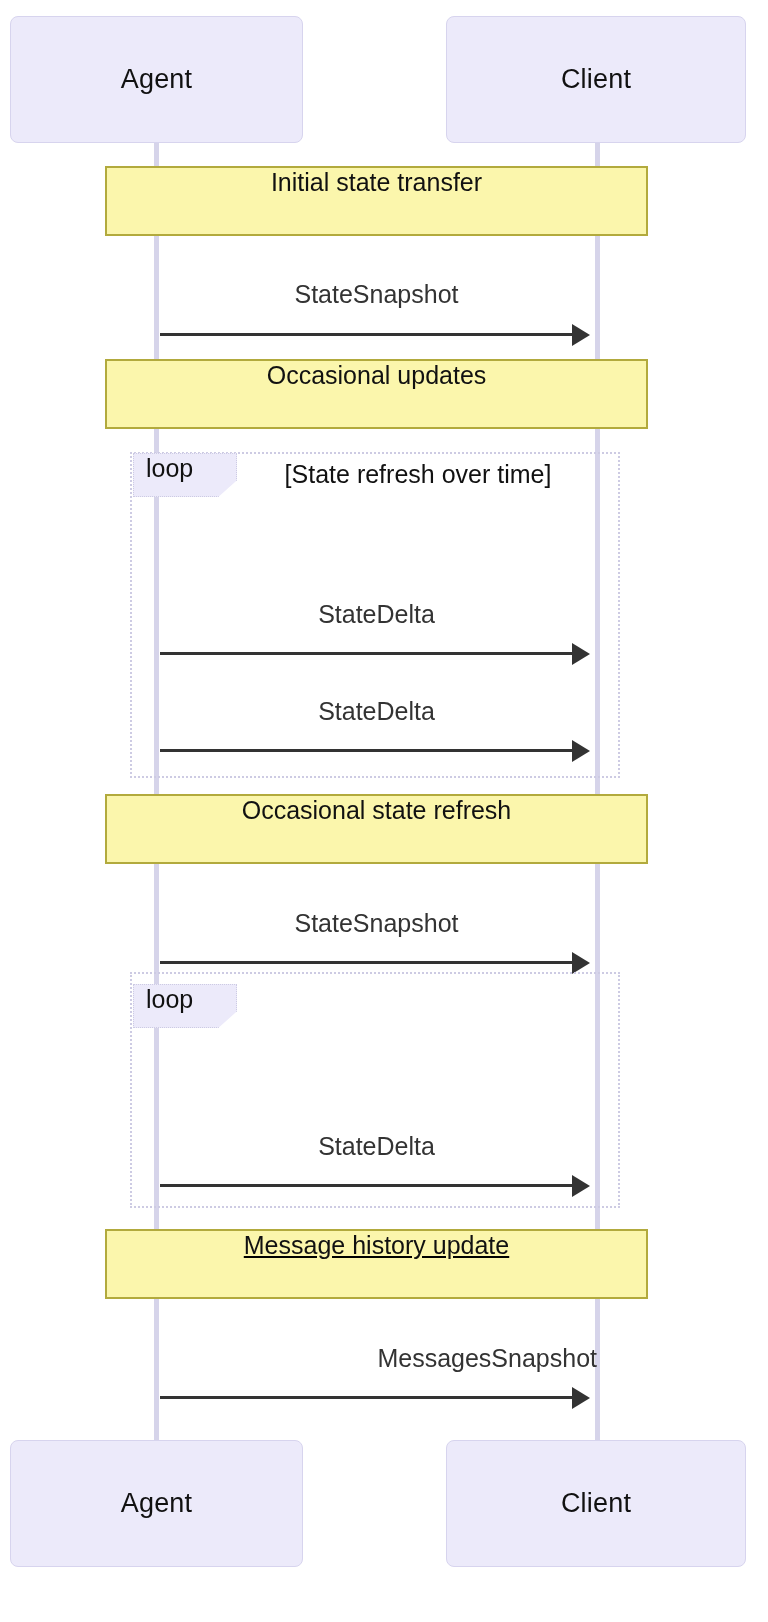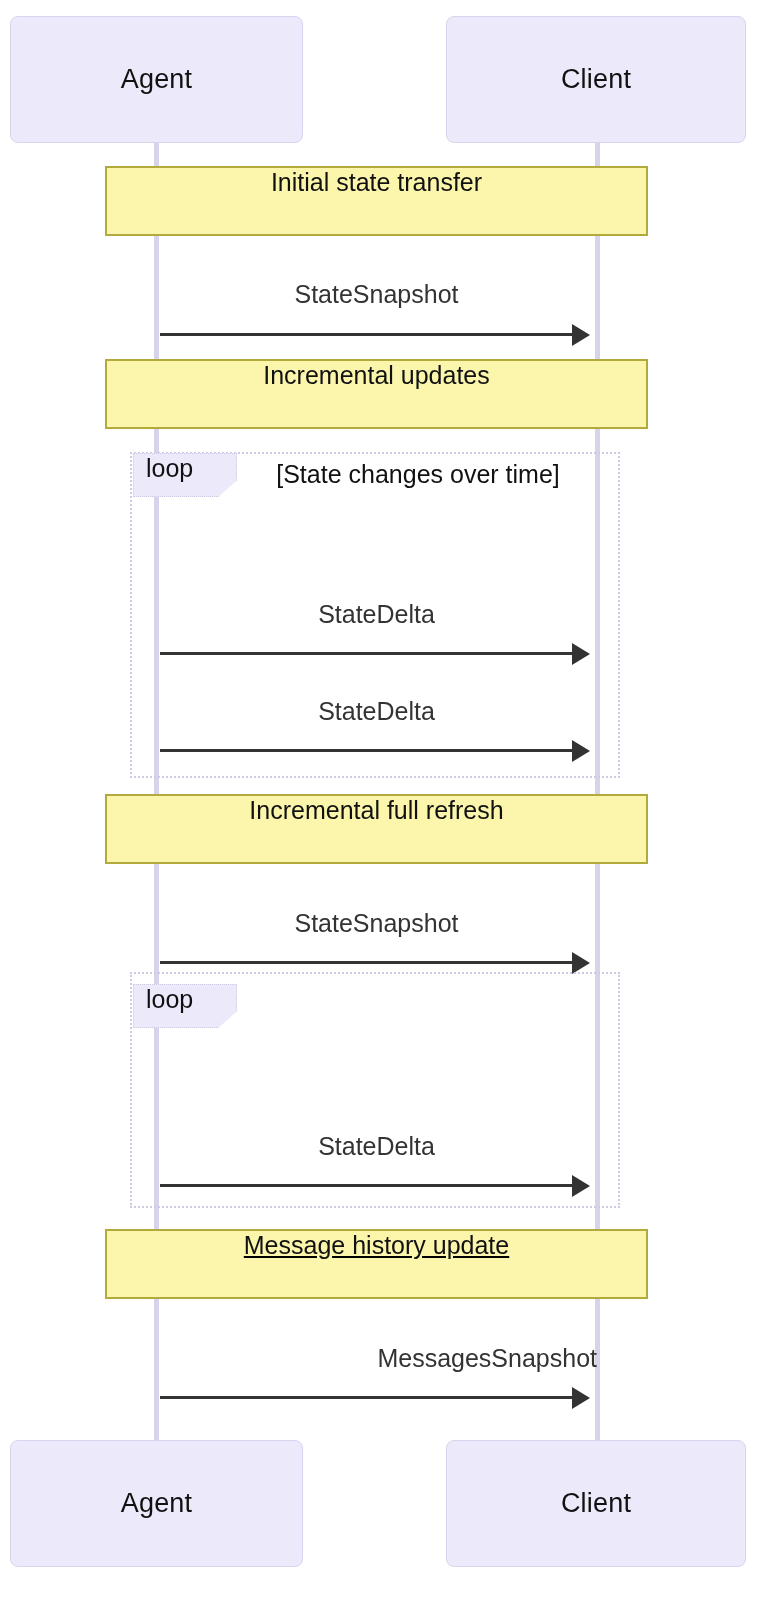--- a/index.html
+++ b/index.html
@@ -143,39 +143,39 @@
 
   <div class="note" style="left:105px; top:160px; width:543px; height:70px;">
     <span class="note-label">Initial state transfer</span>
   </div>
 
   <div class="msg-label" style="left:156px; top:274px; width:441px;">StateSnapshot</div>
   <div class="msg-line" style="left:160px; top:327px; width:412px;"></div>
   <div class="msg-head" style="left:572px; top:318px;"></div>
 
   <div class="note" style="left:105px; top:353px; width:543px; height:70px;">
-    <span class="note-label">Incremental updates</span>
+    <span class="note-label">Occasional updates</span>
   </div>
 
   <div class="loop-frame" style="left:130px; top:446px; width:490px; height:326px;"></div>
   <div class="loop-tag" style="left:133px; top:447px; width:104px; height:44px;">
     <span class="loop-tag-label">loop</span>
   </div>
-  <div class="loop-cond" style="left:248px; top:453px; width:340px;">[State changes over time]</div>
+  <div class="loop-cond" style="left:248px; top:453px; width:340px;">[State refresh over time]</div>
 
   <div class="msg-label" style="left:156px; top:594px; width:441px;">StateDelta</div>
   <div class="msg-line" style="left:160px; top:646px; width:412px;"></div>
   <div class="msg-head" style="left:572px; top:637px;"></div>
 
   <div class="msg-label" style="left:156px; top:691px; width:441px;">StateDelta</div>
   <div class="msg-line" style="left:160px; top:743px; width:412px;"></div>
   <div class="msg-head" style="left:572px; top:734px;"></div>
 
   <div class="note" style="left:105px; top:788px; width:543px; height:70px;">
-    <span class="note-label">Incremental full refresh</span>
+    <span class="note-label">Occasional state refresh</span>
   </div>
 
   <div class="msg-label" style="left:156px; top:903px; width:441px;">StateSnapshot</div>
   <div class="msg-line" style="left:160px; top:955px; width:412px;"></div>
   <div class="msg-head" style="left:572px; top:946px;"></div>
 
   <div class="loop-frame" style="left:130px; top:966px; width:490px; height:236px;"></div>
   <div class="loop-tag" style="left:133px; top:978px; width:104px; height:44px;">
     <span class="loop-tag-label">loop</span>
   </div>

